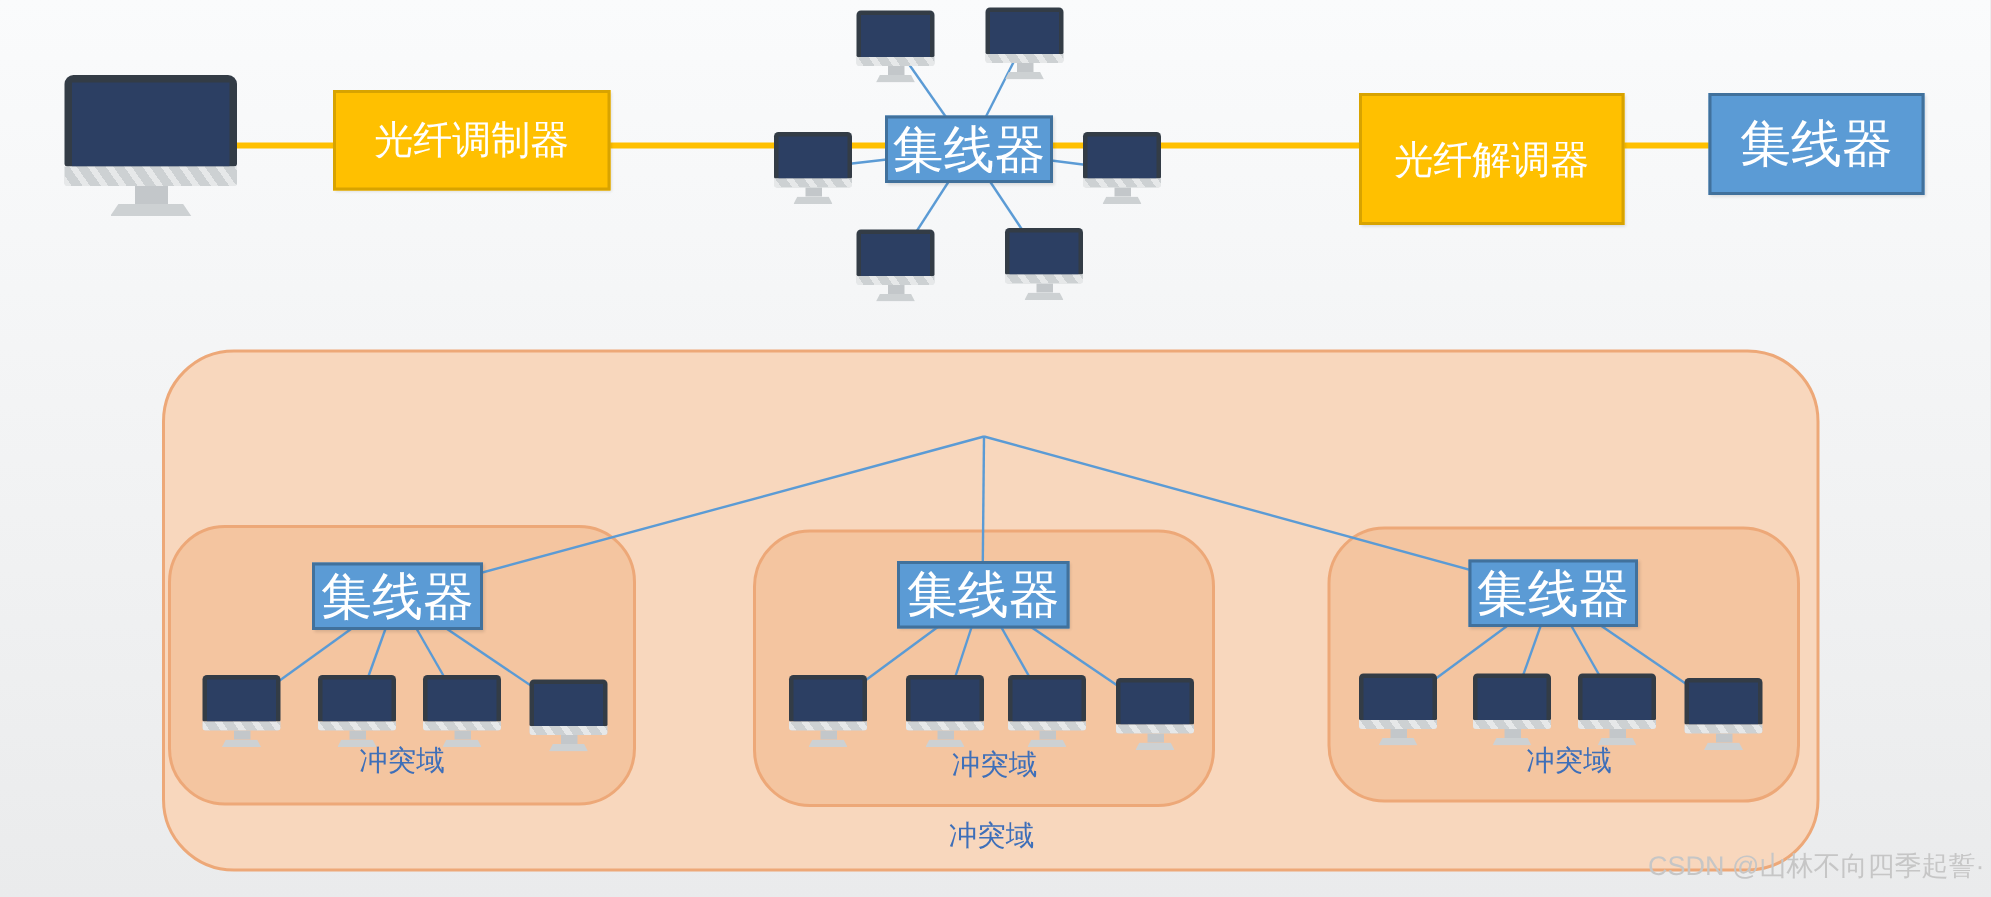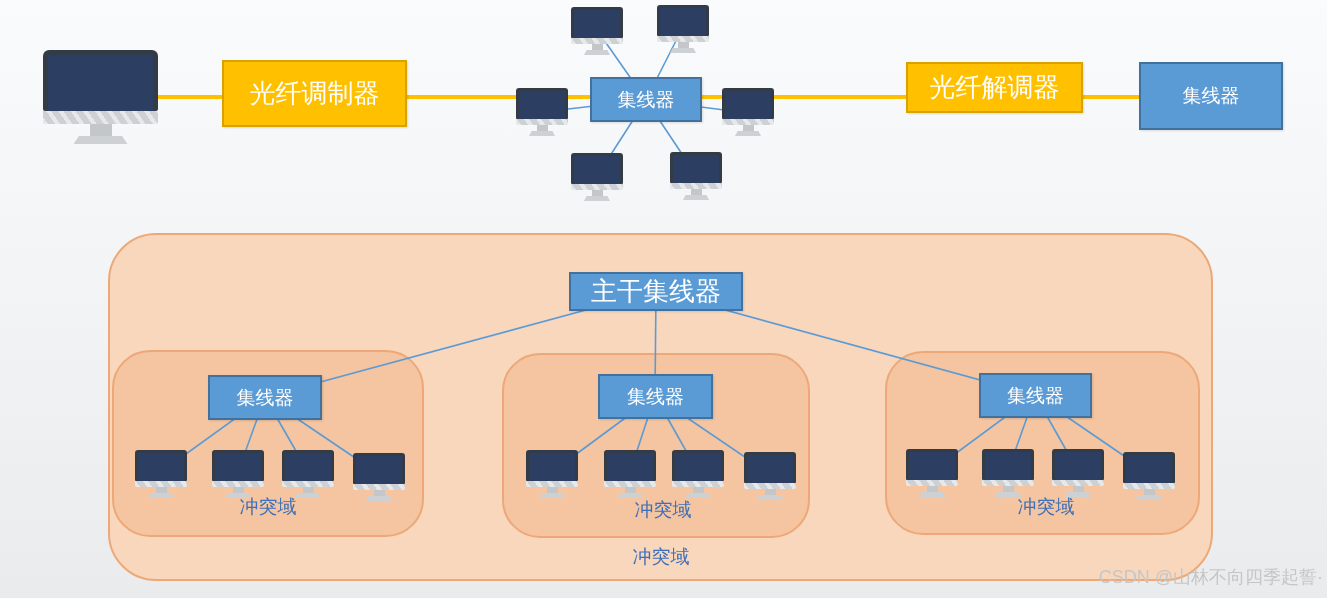--- a/index.html
+++ b/index.html
@@ -34,21 +34,21 @@
     box-shadow: 1px 1px 2px rgba(0,0,0,0.12);
   }
   .node-yellow {
     background: var(--accent-yellow);
     border: 2px solid var(--accent-yellow-border);
     font-size: 26px;
   }
   .node-blue {
     background: var(--accent-blue);
     border: 2px solid var(--accent-blue-border);
-    font-size: 19px;
+    font-size: 34px;
   }
 
   
   .outer-domain {
     position: absolute;
     left: 108px; top: 233px;
     width: 1105px; height: 348px;
     box-sizing: border-box;
     background: var(--domain-outer-fill);
     border: 2px solid var(--domain-border);
@@ -179,21 +179,21 @@
   </div>
 
   <div class="node node-yellow" style="left:222px; top:60px; width:185px; height:67px;">
     <span>光纤调制器</span>
   </div>
 
   <div class="node node-blue" style="left:590px; top:77px; width:112px; height:45px;">
     <span>集线器</span>
   </div>
 
-  <div class="node node-yellow" style="left:906px; top:62px; width:177px; height:51px;">
+  <div class="node node-yellow" style="left:906px; top:62px; width:177px; height:88px;">
     <span>光纤解调器</span>
   </div>
 
   <div class="node node-blue" style="left:1139px; top:62px; width:144px; height:68px;">
     <span>集线器</span>
   </div>
 
   <div class="pc pc-sm" style="left:571px; top:7px;">
       <div class="pc-frame">
         <div class="pc-glass"></div>
@@ -236,23 +236,20 @@
     </div>
   <div class="pc pc-sm" style="left:670px; top:152px;">
       <div class="pc-frame">
         <div class="pc-glass"></div>
       </div>
       <div class="pc-chin"></div>
       <div class="pc-neck"></div>
       <div class="pc-base"></div>
     </div>
 
-  <div class="node node-blue" style="left:569px; top:272px; width:174px; height:39px; font-size:26px;">
-    <span>主干集线器</span>
-  </div>
 
   <div class="node node-blue" style="left:208px; top:375px; width:114px; height:45px;">
     <span>集线器</span>
   </div>
   <div class="pc pc-sm" style="left:135px; top:450px;">
       <div class="pc-frame">
         <div class="pc-glass"></div>
       </div>
       <div class="pc-chin"></div>
       <div class="pc-neck"></div>

